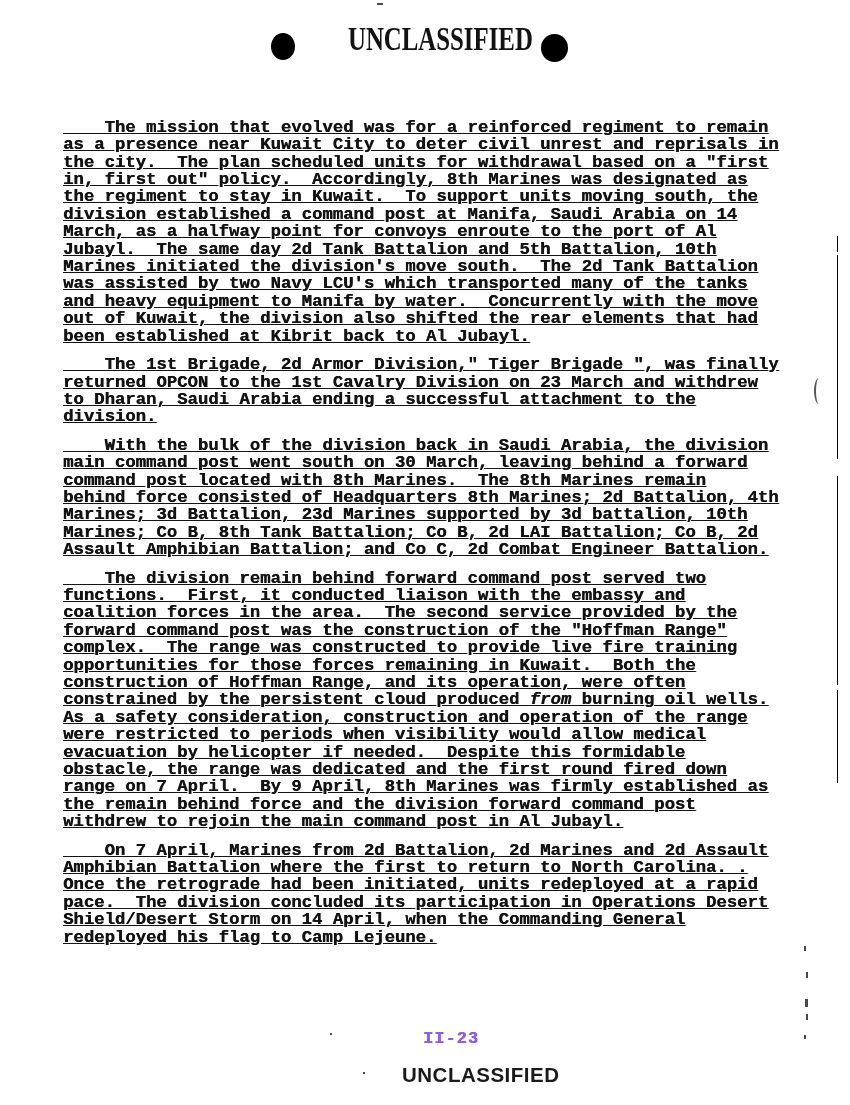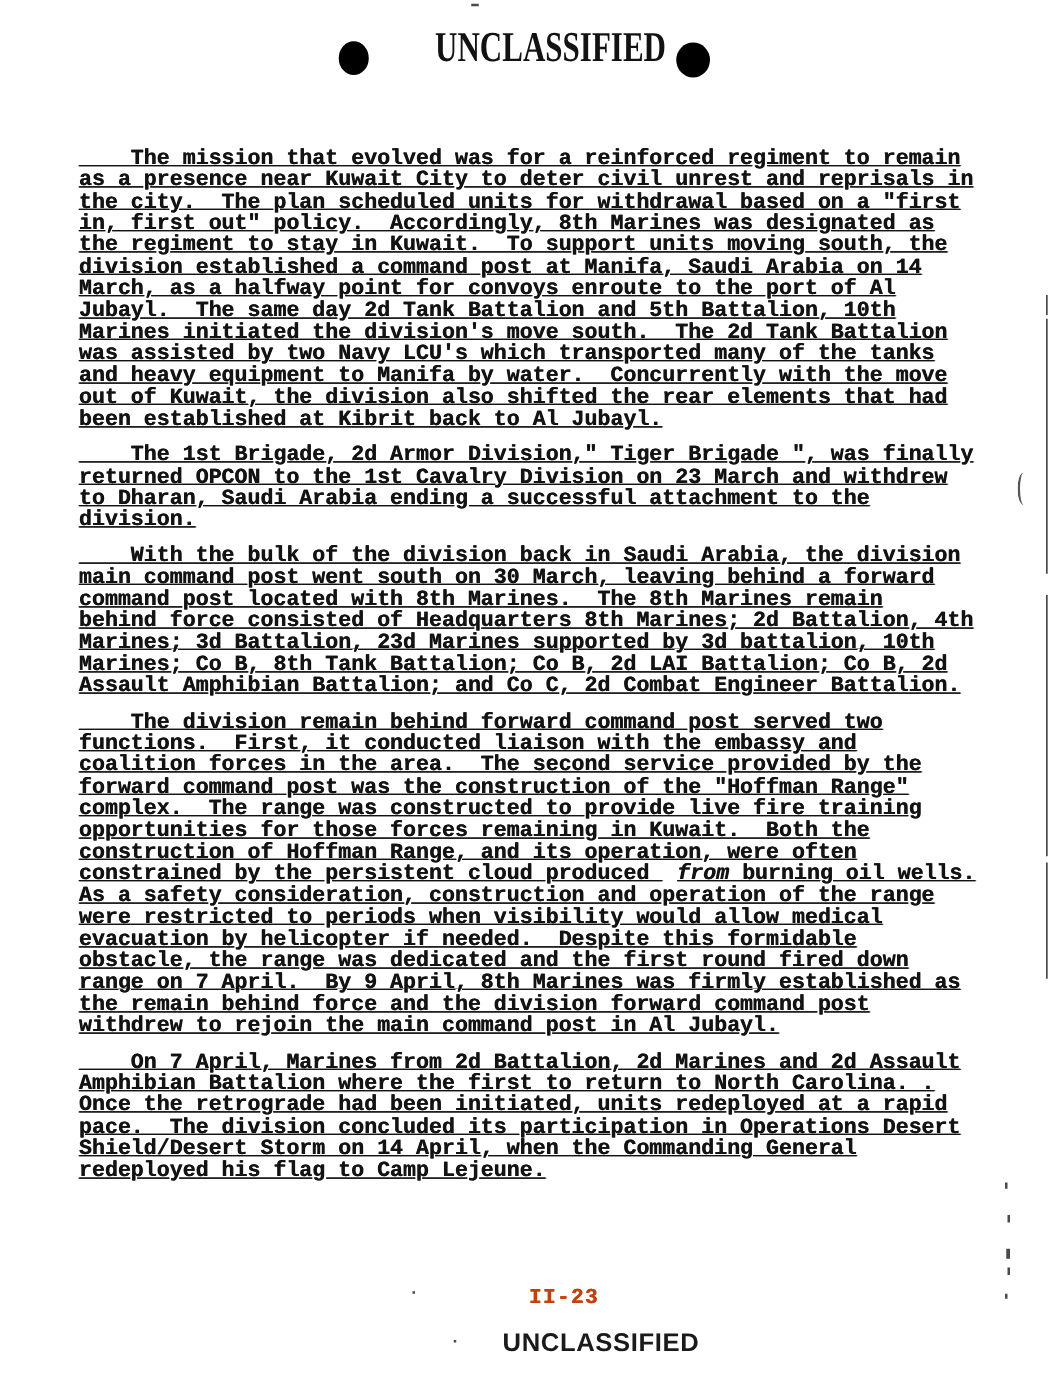--- a/index.html
+++ b/index.html
@@ -12,29 +12,29 @@
   .dot{position:absolute;background:#000;border-radius:50%;}
   .dot-left{left:271px;top:33px;width:24px;height:27px;}
   .dot-right{left:541px;top:34px;width:27px;height:28px;}
 
   
   .body-col{position:absolute;left:63px;top:84px;width:745px;
     font-family:"Liberation Mono",monospace;font-weight:bold;font-size:17.3px;
     line-height:17.4px;white-space:pre;color:#131313;text-shadow:.4px 0 0 currentColor;}
   .para{margin:0 0 11px 0;text-decoration:underline;}
   .line{min-height:17.4px;}
-  .ital{font-style:italic;margin-left:12px;}
+  .ital{font-style:italic;}
   .heading{margin:17px 0 15px 13px;}
   .sec-num{margin-right:21px;}
   .underline{border-bottom:2px solid currentColor;padding-bottom:1px;}
 
   
   .page-number{position:absolute;left:423px;top:1029px;
     font-family:"Liberation Mono",monospace;font-weight:bold;font-size:17px;
-    letter-spacing:1px;color:#c2410c;text-shadow:.4px 0 0 currentColor;}
+    letter-spacing:1px;color:#8b5cf6;text-shadow:.4px 0 0 currentColor;}
   .footer-classification{position:absolute;left:402px;top:1063px;
     font-family:"Liberation Sans",sans-serif;font-weight:bold;font-size:20.5px;
     letter-spacing:.5px;color:#1a1a1a;}
 
   
   .art{position:absolute;background:#0a0a0a;}
   .speck{position:absolute;background:#4a4a4a;}
   .paren{position:absolute;left:814px;top:378px;width:8px;height:26px;
     border-left:2px solid #555;border-radius:50% 0 0 50%/50% 0 0 50%;}
 </style>

